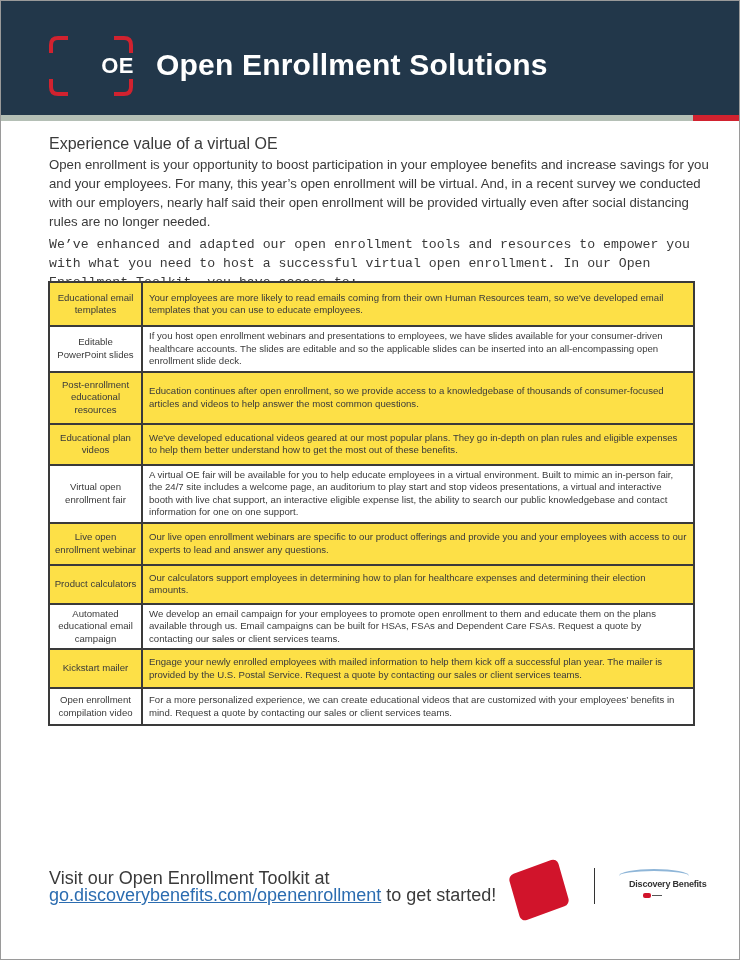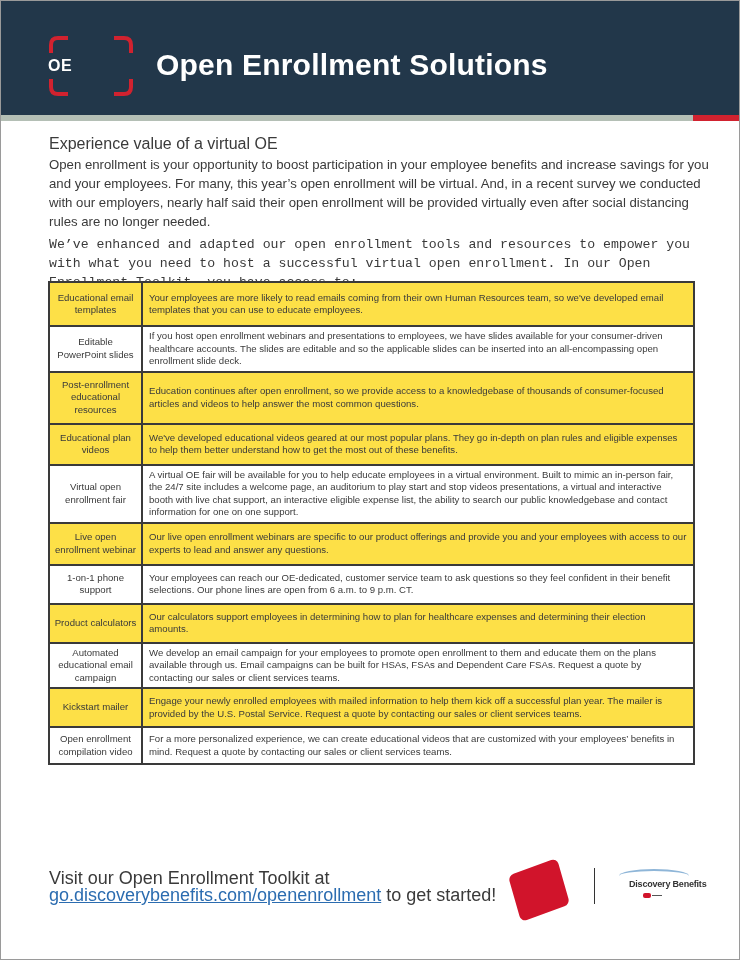--- a/index.html
+++ b/index.html
@@ -5,21 +5,21 @@
     * { box-sizing: border-box; margin: 0; padding: 0; }
     html, body { width: 740px; height: 960px; background: #ffffff; overflow: hidden; }
     body { font-family: "Liberation Sans", "DejaVu Sans", sans-serif; color: #3a3a3a; position: relative; border: 1px solid #9a9a9a; }
 
     .header { position: absolute; left: 0; top: 0; width: 740px; height: 114px; background: #22374a; }
     .header-stripe { position: absolute; left: 0; top: 114px; width: 740px; height: 6px; background: #b4bfb5; }
     .header-stripe-red { position: absolute; left: 692px; top: 114px; width: 48px; height: 6px; background: #d1222f; }
 
     .oe-badge { position: absolute; left: 47px; top: 34px; width: 86px; height: 62px; }
     .oe-badge svg { position: absolute; left: 0; top: 0; }
-    .oe-text { position: absolute; left: 0; top: 0; width: 86px; height: 62px; line-height: 62px; text-align: left; color: #ffffff; font-weight: bold; font-size: 16px; letter-spacing: 0.5px; }
+    .oe-text { position: absolute; left: 0; top: 0; width: 86px; height: 62px; line-height: 62px; text-align: right; color: #ffffff; font-weight: bold; font-size: 22px; letter-spacing: 0.5px; }
 
     .title { position: absolute; left: 155px; top: 47px; color: #ffffff; font-weight: bold; font-size: 30px; letter-spacing: 0.2px; white-space: nowrap; }
 
     .section-heading { position: absolute; left: 48px; top: 134px; font-size: 16px; color: #3a3a3a; }
     .intro { position: absolute; left: 48px; top: 154px; width: 660px; font-size: 13.2px; line-height: 19px; color: #3a3a3a; }
     .intro p + p { margin-top: 4px; font-family: Liberation Mono, monospace; }
 
     .toolkit-table { position: absolute; left: 47px; top: 280px; width: 647px; border-collapse: collapse; border: 2px solid #3a3a3a; }
     .toolkit-table td { border-bottom: 2px solid #3a3a3a; font-size: 9.6px; line-height: 12.5px; color: #3a3a3a; vertical-align: middle; }
     .toolkit-table td.name { width: 93px; text-align: center; border-right: 2px solid #3a3a3a; padding: 3px 4px; }
@@ -86,24 +86,20 @@
       <td class="desc">We've developed educational videos geared at our most popular plans. They go in-depth on plan rules and eligible expenses to help them better understand how to get the most out of these benefits.</td>
     </tr>
     <tr style="height:57px">
       <td class="name">Virtual open enrollment fair</td>
       <td class="desc">A virtual OE fair will be available for you to help educate employees in a virtual environment. Built to mimic an in-person fair, the 24/7 site includes a welcome page, an auditorium to play start and stop videos presentations, a virtual and interactive booth with live chat support, an interactive eligible expense list, the ability to search our public knowledgebase and contact information for one on one support.</td>
     </tr>
     <tr class="shaded" style="height:42px">
       <td class="name">Live open enrollment webinar</td>
       <td class="desc">Our live open enrollment webinars are specific to our product offerings and provide you and your employees with access to our experts to lead and answer any questions.</td>
     </tr>
-    <tr style="height:39px">
-      <td class="name">1-on-1 phone support</td>
-      <td class="desc">Your employees can reach our OE-dedicated, customer service team to ask questions so they feel confident in their benefit selections. Our phone lines are open from 6 a.m. to 9 p.m. CT.</td>
-    </tr>
     <tr class="shaded" style="height:39px">
       <td class="name">Product calculators</td>
       <td class="desc">Our calculators support employees in determining how to plan for healthcare expenses and determining their election amounts.</td>
     </tr>
     <tr style="height:43px">
       <td class="name">Automated educational email campaign</td>
       <td class="desc">We develop an email campaign for your employees to promote open enrollment to them and educate them on the plans available through us. Email campaigns can be built for HSAs, FSAs and Dependent Care FSAs. Request a quote by contacting our sales or client services teams.</td>
     </tr>
     <tr class="shaded" style="height:39px">
       <td class="name">Kickstart mailer</td>

